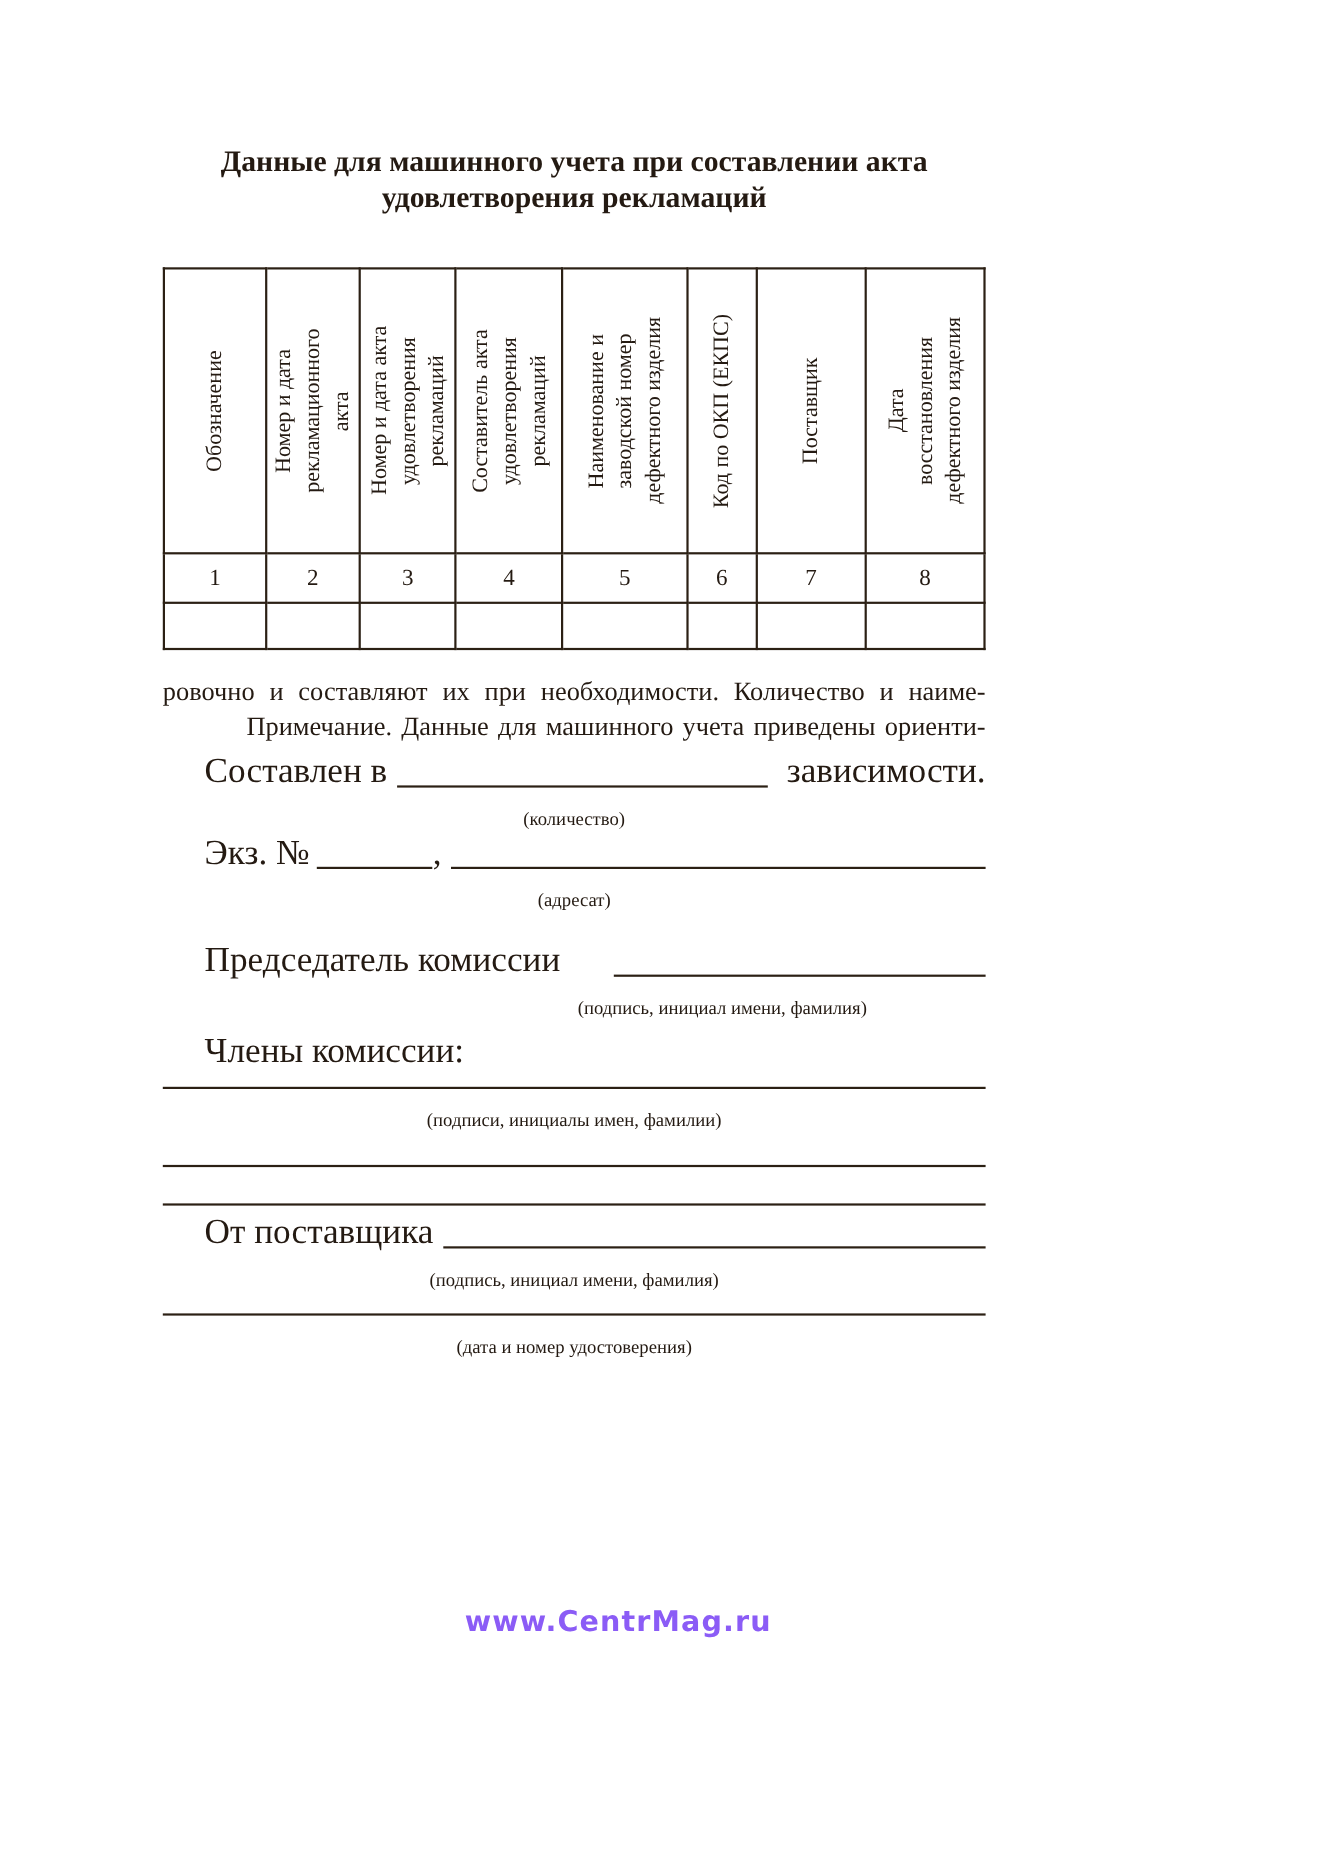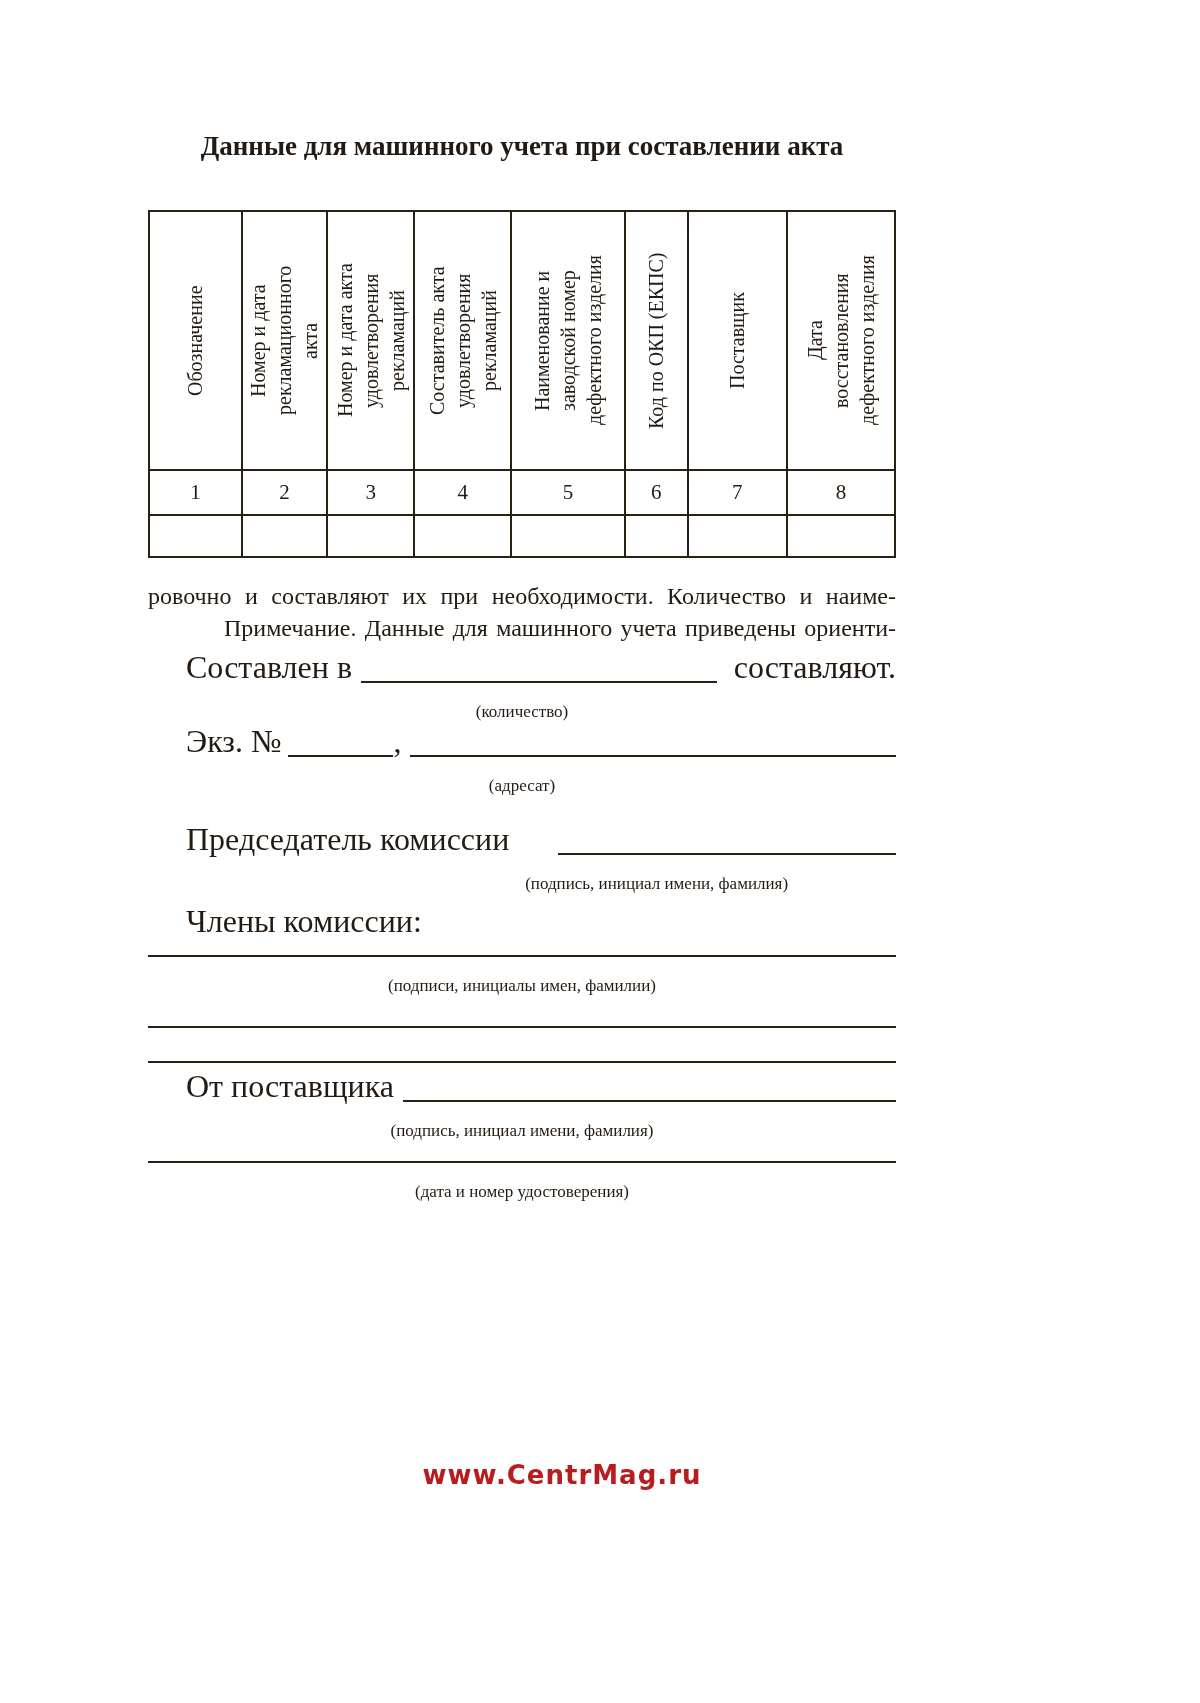--- a/index.html
+++ b/index.html
@@ -65,20 +65,21 @@
     white-space: nowrap;
   }
 </style>
 </head>
 <body>
 
 <div class="page">
 
   <div class="doc-title">
     <div>Данные для машинного учета при составлении акта</div>
+    <div>удовлетворения рекламаций</div>
   </div>
 
   <table class="main">
     <colgroup>
       <col style="width:12.44%">
         <col style="width:11.44%">
         <col style="width:11.67%">
         <col style="width:13.0%">
       <col style="width:15.22%">
         <col style="width:8.44%">
@@ -180,21 +181,21 @@
   </table>
 
   <div class="note">
     <div class="note-line">ровочно и составляют их при необходимости. Количество и наиме-</div>
     <div class="note-line indent">Примечание. Данные для машинного учета приведены ориенти-</div>
   </div>
 
   <div class="field-row indent mt8">
     <span class="label">Составлен в</span>
     <span class="blank grow presuffix"></span>
-    <span class="label"> составляют.</span>
+    <span class="label"> зависимости.</span>
   </div>
   <div class="caption center">(количество)</div>
 
   <div class="field-row indent mt4">
     <span class="label">Экз. №</span>
     <span class="blank short"></span>
     <span class="label">,</span>
     <span class="blank grow"></span>
   </div>
   <div class="caption center">(адресат)</div>
@@ -216,15 +217,15 @@
 
   <div class="field-row indent mt8">
     <span class="label">От поставщика</span>
     <span class="blank grow"></span>
   </div>
   <div class="caption center">(подпись, инициал имени, фамилия)</div>
 
   <div class="blank-full h20"></div>
   <div class="caption center">(дата и номер удостоверения)</div>
 
-  <div class="watermark" style="color: #b91c1c;">www.CentrMag.ru</div>
+  <div class="watermark" style="color: #8b5cf6;">www.CentrMag.ru</div>
 
 </div>
 
 </body></html>

